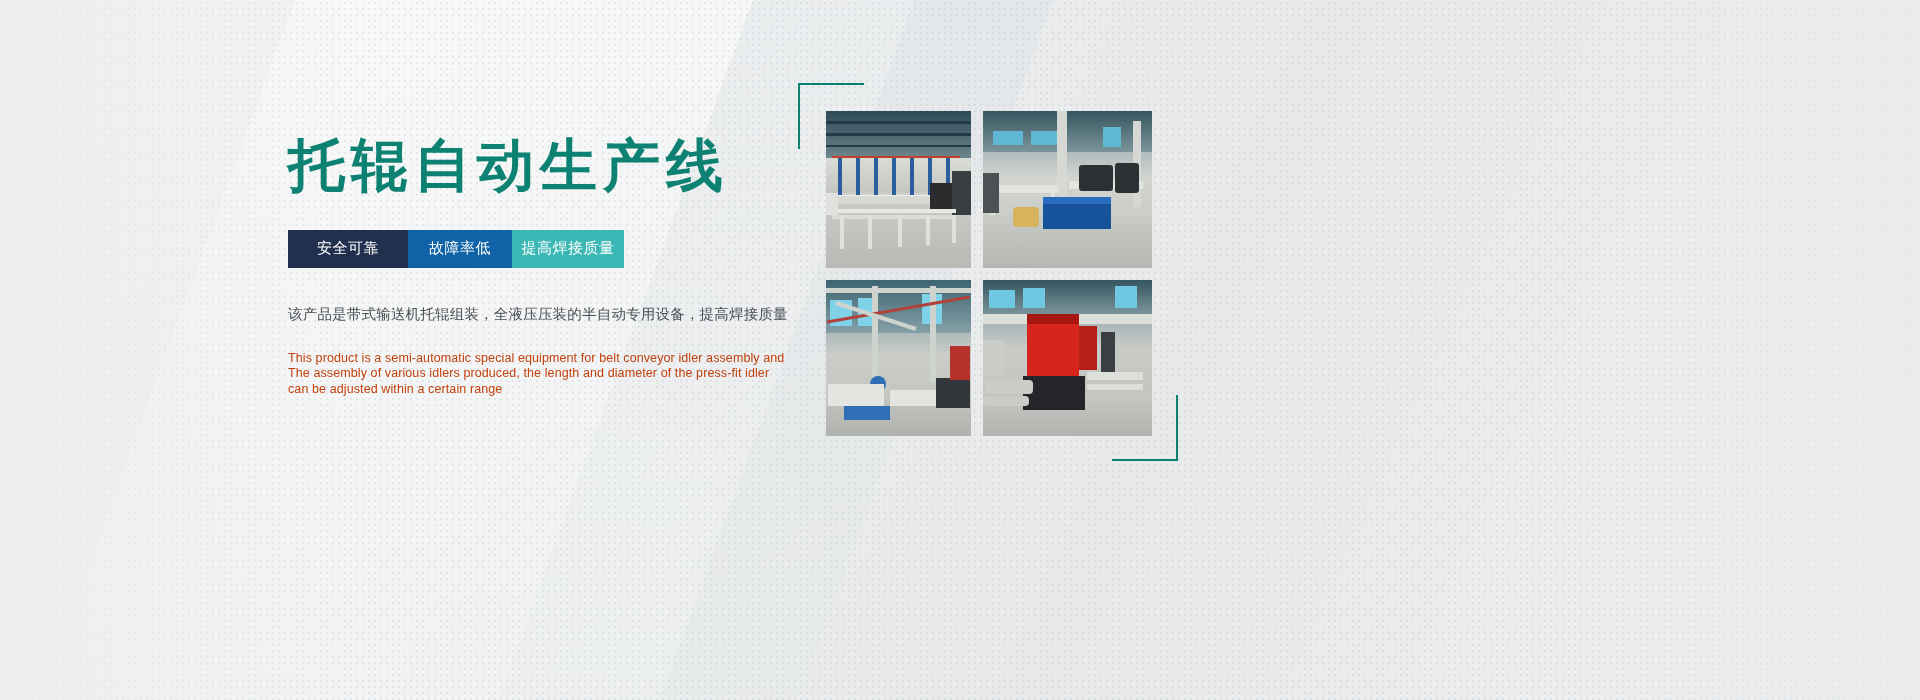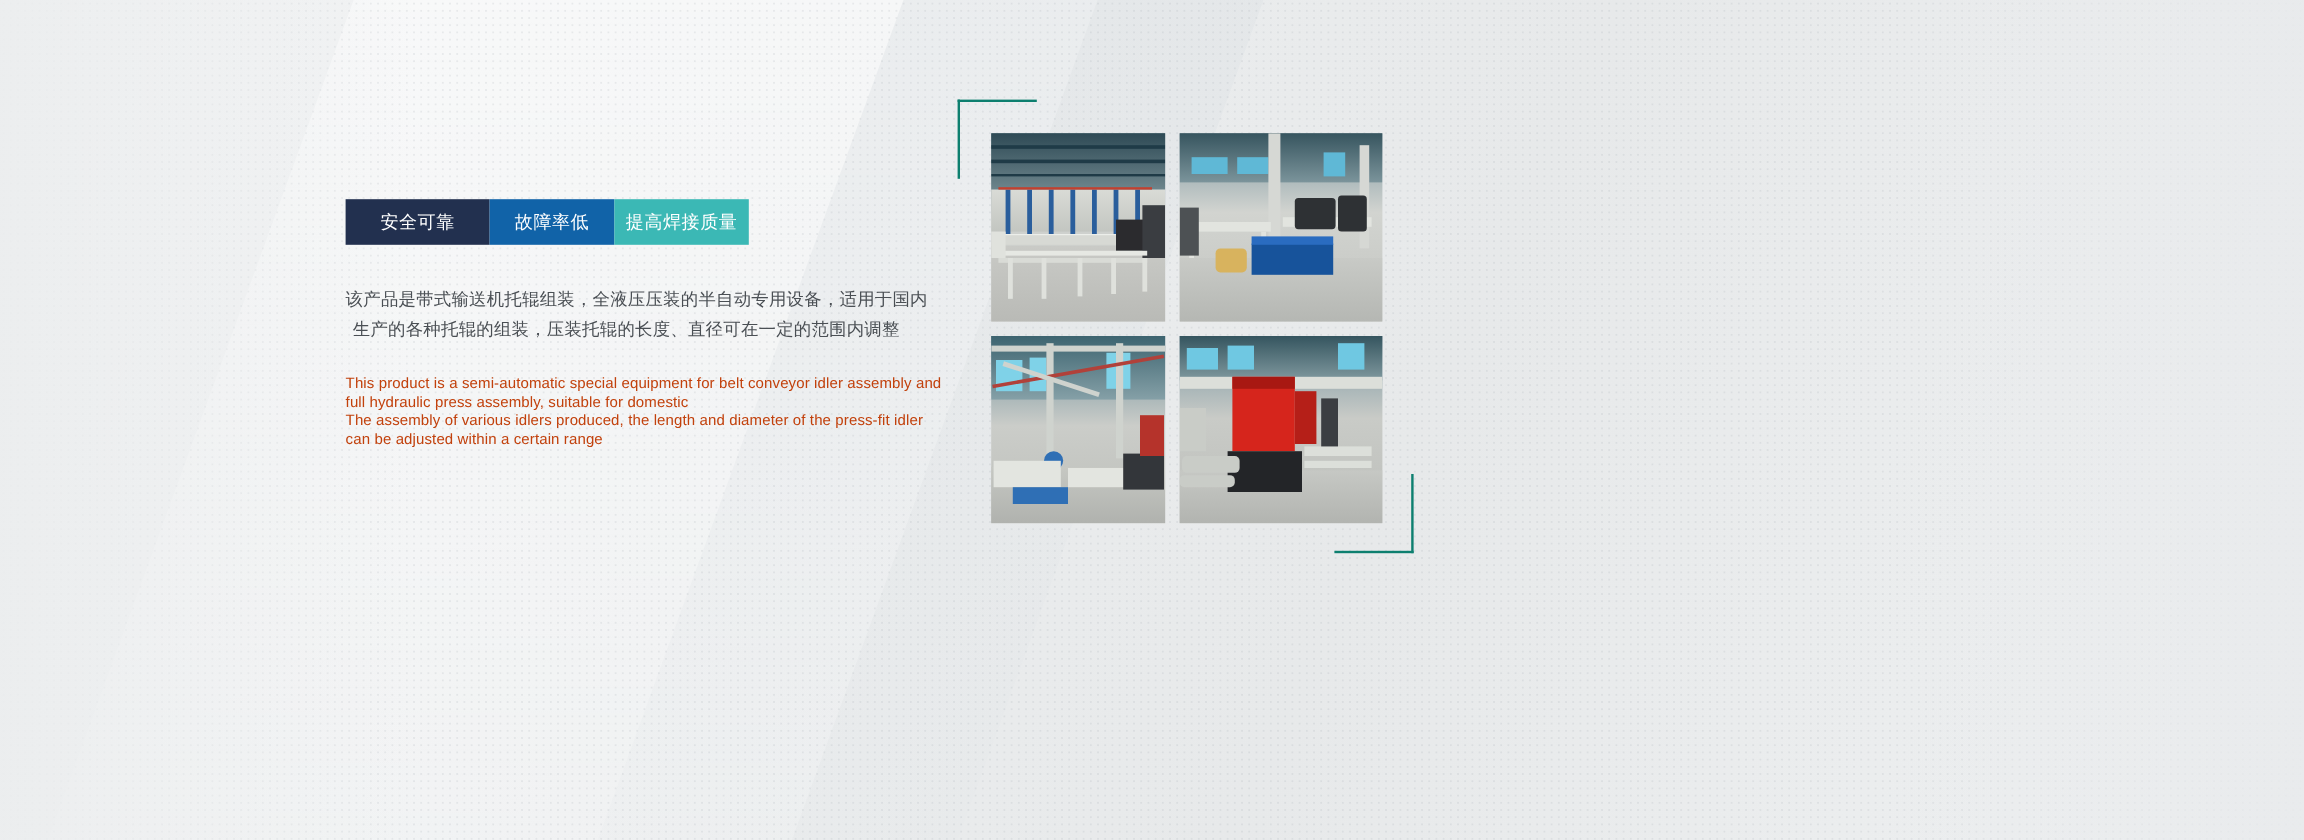--- a/index.html
+++ b/index.html
@@ -195,35 +195,34 @@
 <body>
 
 <div class="bg-base"></div>
 <div class="bg-diag"></div>
 <div class="bg-diag2"></div>
 <div class="bg-dots"></div>
 <div class="bg-vig"></div>
 
 <div class="copy">
 
+  <div class="title" style="color: rgb(13, 130, 114);">托辊自动生产线</div>
 
   <div class="tags">
     <div class="tag tag-0" style="background: rgb(34, 48, 79);">安全可靠</div>
     <div class="tag tag-1" style="background: rgb(17, 99, 168); text-align: right;">故障率低</div>
     <div class="tag tag-2" style="background: rgb(59, 184, 181);">提高焊接质量</div>
   </div>
 
   <div class="para-cn">
-    <div class="l1">该产品是带式输送机托辊组装，全液压压装的半自动专用设备，适用于国内</div>
-    <div class="l2">生产的各种托辊的组装，压装托辊的长度、直径可在一定的范围内调整</div>
+    <div class="l1">该产品是带式输送机托辊组装，全液压压装的半自动专用设备，提高焊接质量</div>
   </div>
 
   <div class="para-en">
     <div class="l1">This product is a semi-automatic special equipment for belt conveyor idler assembly and</div>
-    <div class="l2">full hydraulic press assembly, suitable for domestic</div>
     <div class="l3">The assembly of various idlers produced, the length and diameter of the press-fit idler</div>
     <div class="l4">can be adjusted within a certain range</div>
   </div>
 </div>
 
 <div class="gallery">
 
   <div class="bracket bracket-tl" style="border-color: rgb(13, 127, 111);"></div>
   <div class="bracket bracket-br" style="border-color: rgb(13, 127, 111);"></div>
 

